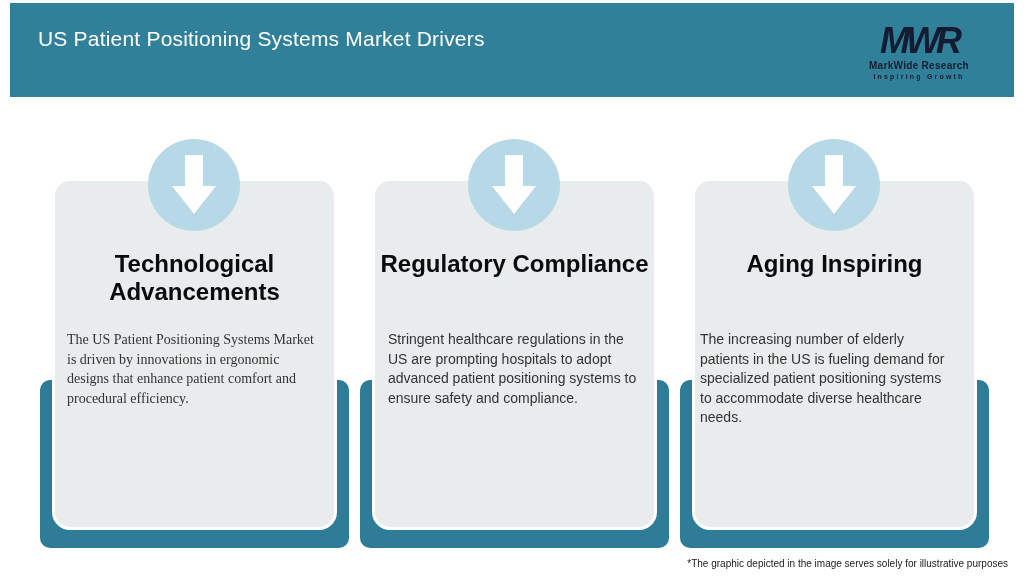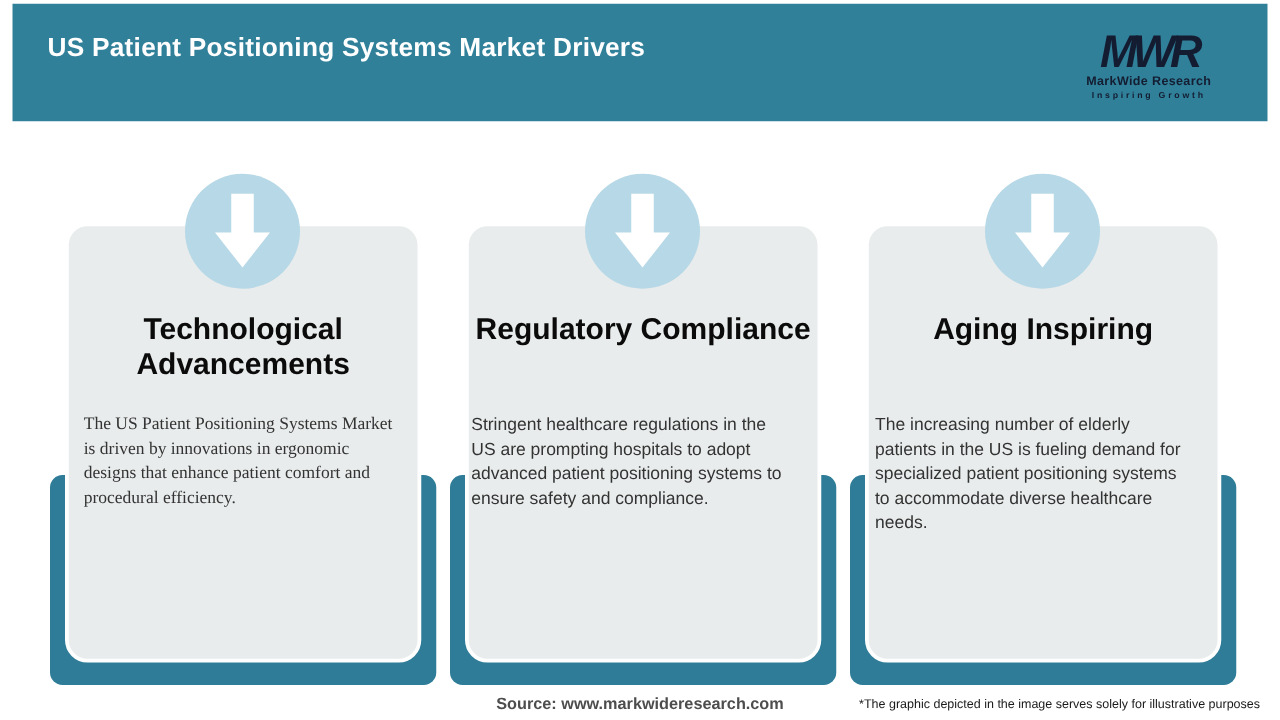--- a/index.html
+++ b/index.html
@@ -24,21 +24,21 @@
     width: 1004px;
     height: 94px;
     background: #31809A;
   }
   .header-title {
     position: absolute;
     left: 28px;
     top: 24px;
     margin: 0;
     font-size: 21px;
-    font-weight: bold;
+    font-weight: normal;
     letter-spacing: 0.2px;
     color: #ffffff;
   }
   .logo {
     position: absolute;
     right: 30px;
     top: 20px;
     width: 130px;
     text-align: center;
     color: #131C30;
@@ -127,21 +127,21 @@
   .col-0 .shadow-rect { left: 40px; }
   .col-0 .card        { left: 52px; }
   .col-0 .circle      { left: 148px; }
   .col-0 .card-title  { left: 52px; }
   .col-0 .card-body   { left: 67px; font-family: Liberation Serif, serif; }
 
   .col-1 .shadow-rect { left: 360px; }
   .col-1 .card        { left: 372px; }
   .col-1 .circle      { left: 468px; }
   .col-1 .card-title  { left: 372px; }
-  .col-1 .card-body   { left: 377px; }
+  .col-1 .card-body   { left: 388px; }
 
   .col-2 .shadow-rect { left: 680px; }
   .col-2 .card        { left: 692px; }
   .col-2 .circle      { left: 788px; }
   .col-2 .card-title  { left: 692px; }
   .col-2 .card-body   { left: 700px; }
 
   
   .footer-source {
     position: absolute;
@@ -209,16 +209,15 @@
     <div class="circle">
       <svg class="arrow-icon" width="46" height="64" viewBox="0 0 46 64">
         <rect x="14" y="2" width="18" height="32" fill="#ffffff"></rect>
         <polygon points="1,33 45,33 23,61" fill="#ffffff"></polygon>
       </svg>
     </div>
     <h2 class="card-title">Aging Inspiring</h2>
     <p class="card-body">The increasing number of elderly patients in the US is fueling demand for specialized patient positioning systems to accommodate diverse healthcare needs.</p>
   </div>
 
-  <div class="footer-source">Source: www.markwideresearch.com</div>
   <div class="footer-disclaimer">*The graphic depicted in the image serves solely for illustrative purposes</div>
 
 </div>
 
 </body></html>

